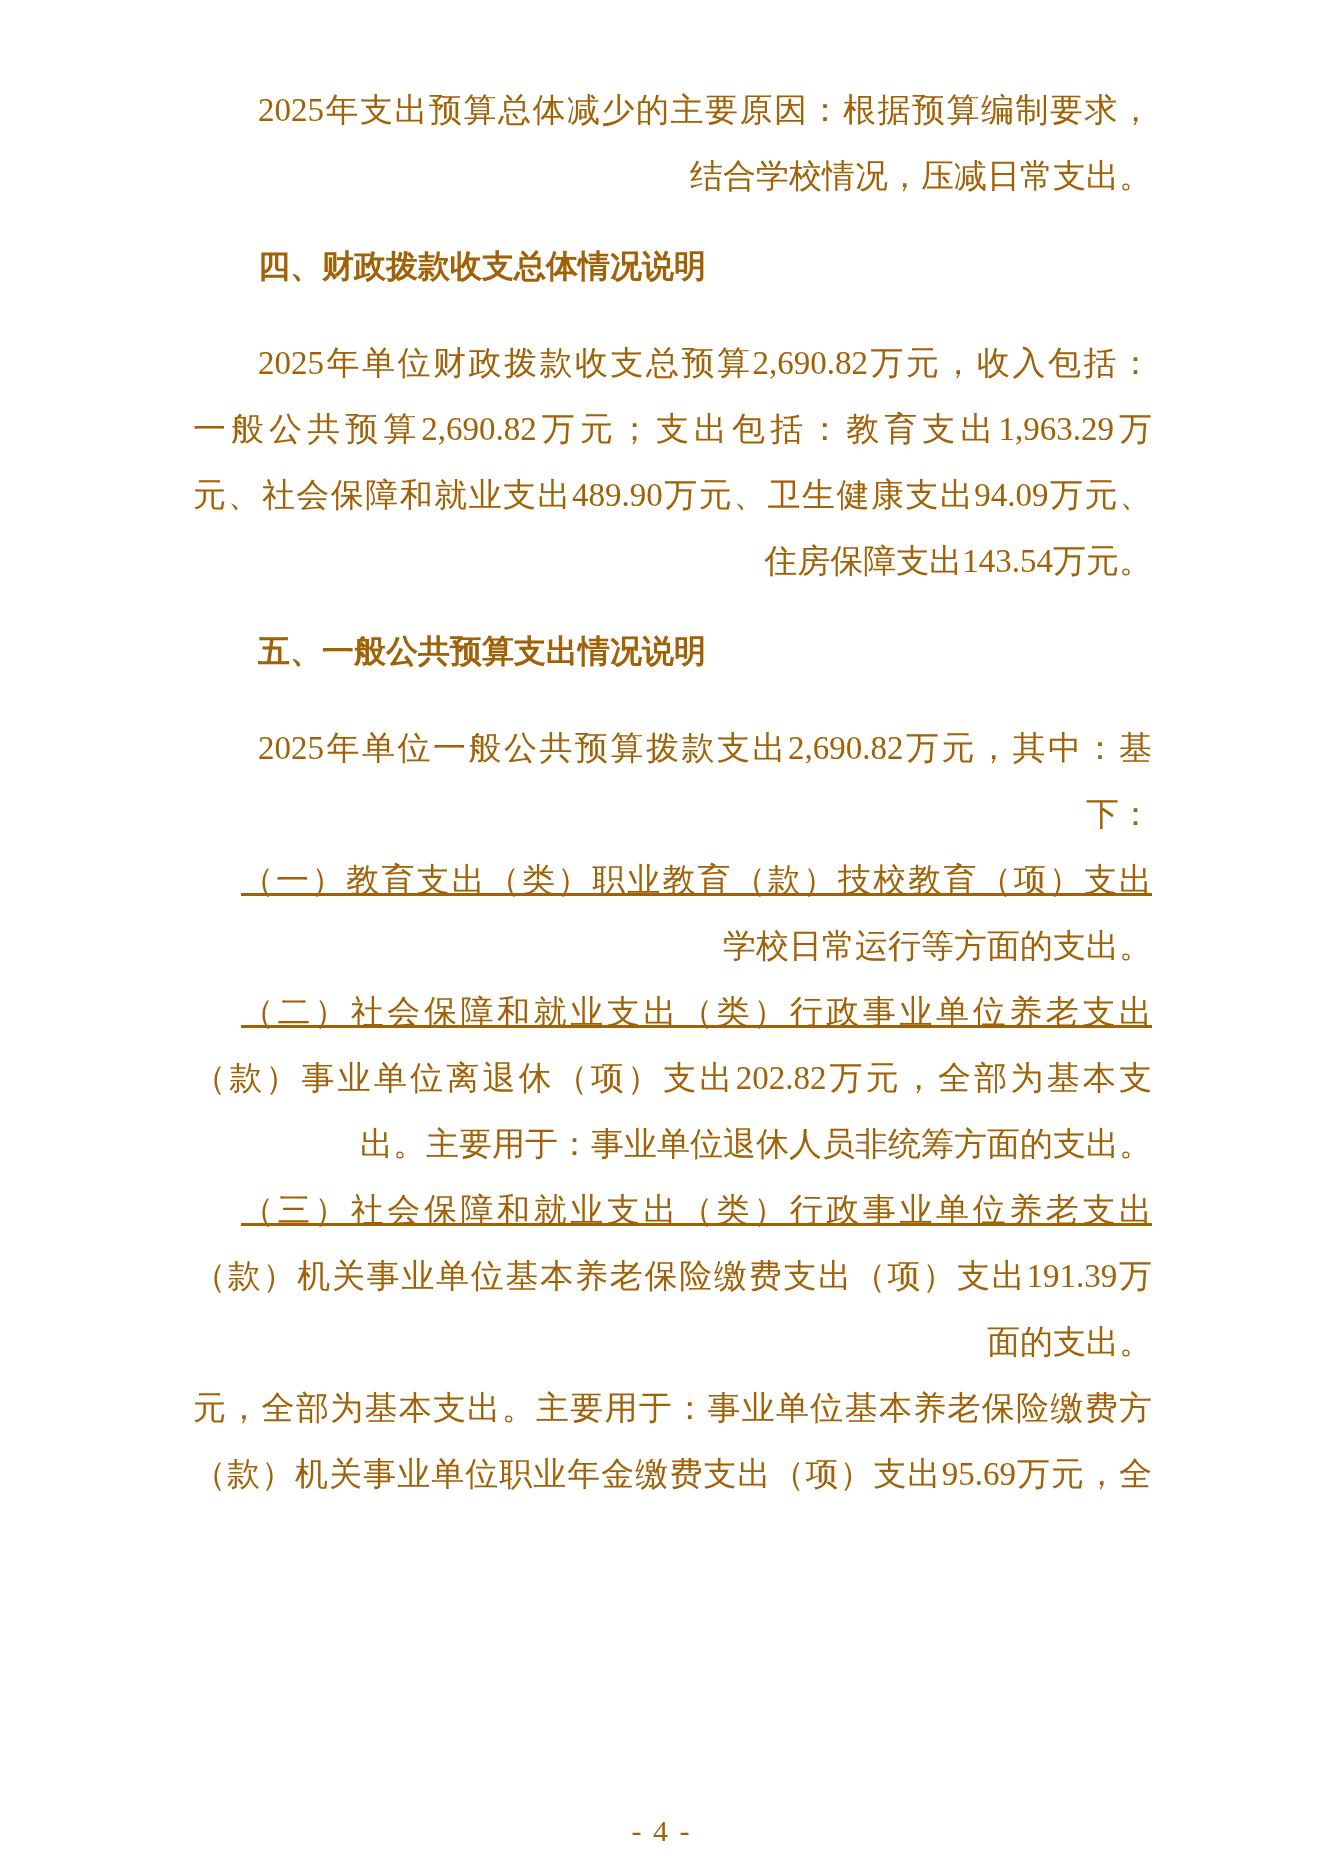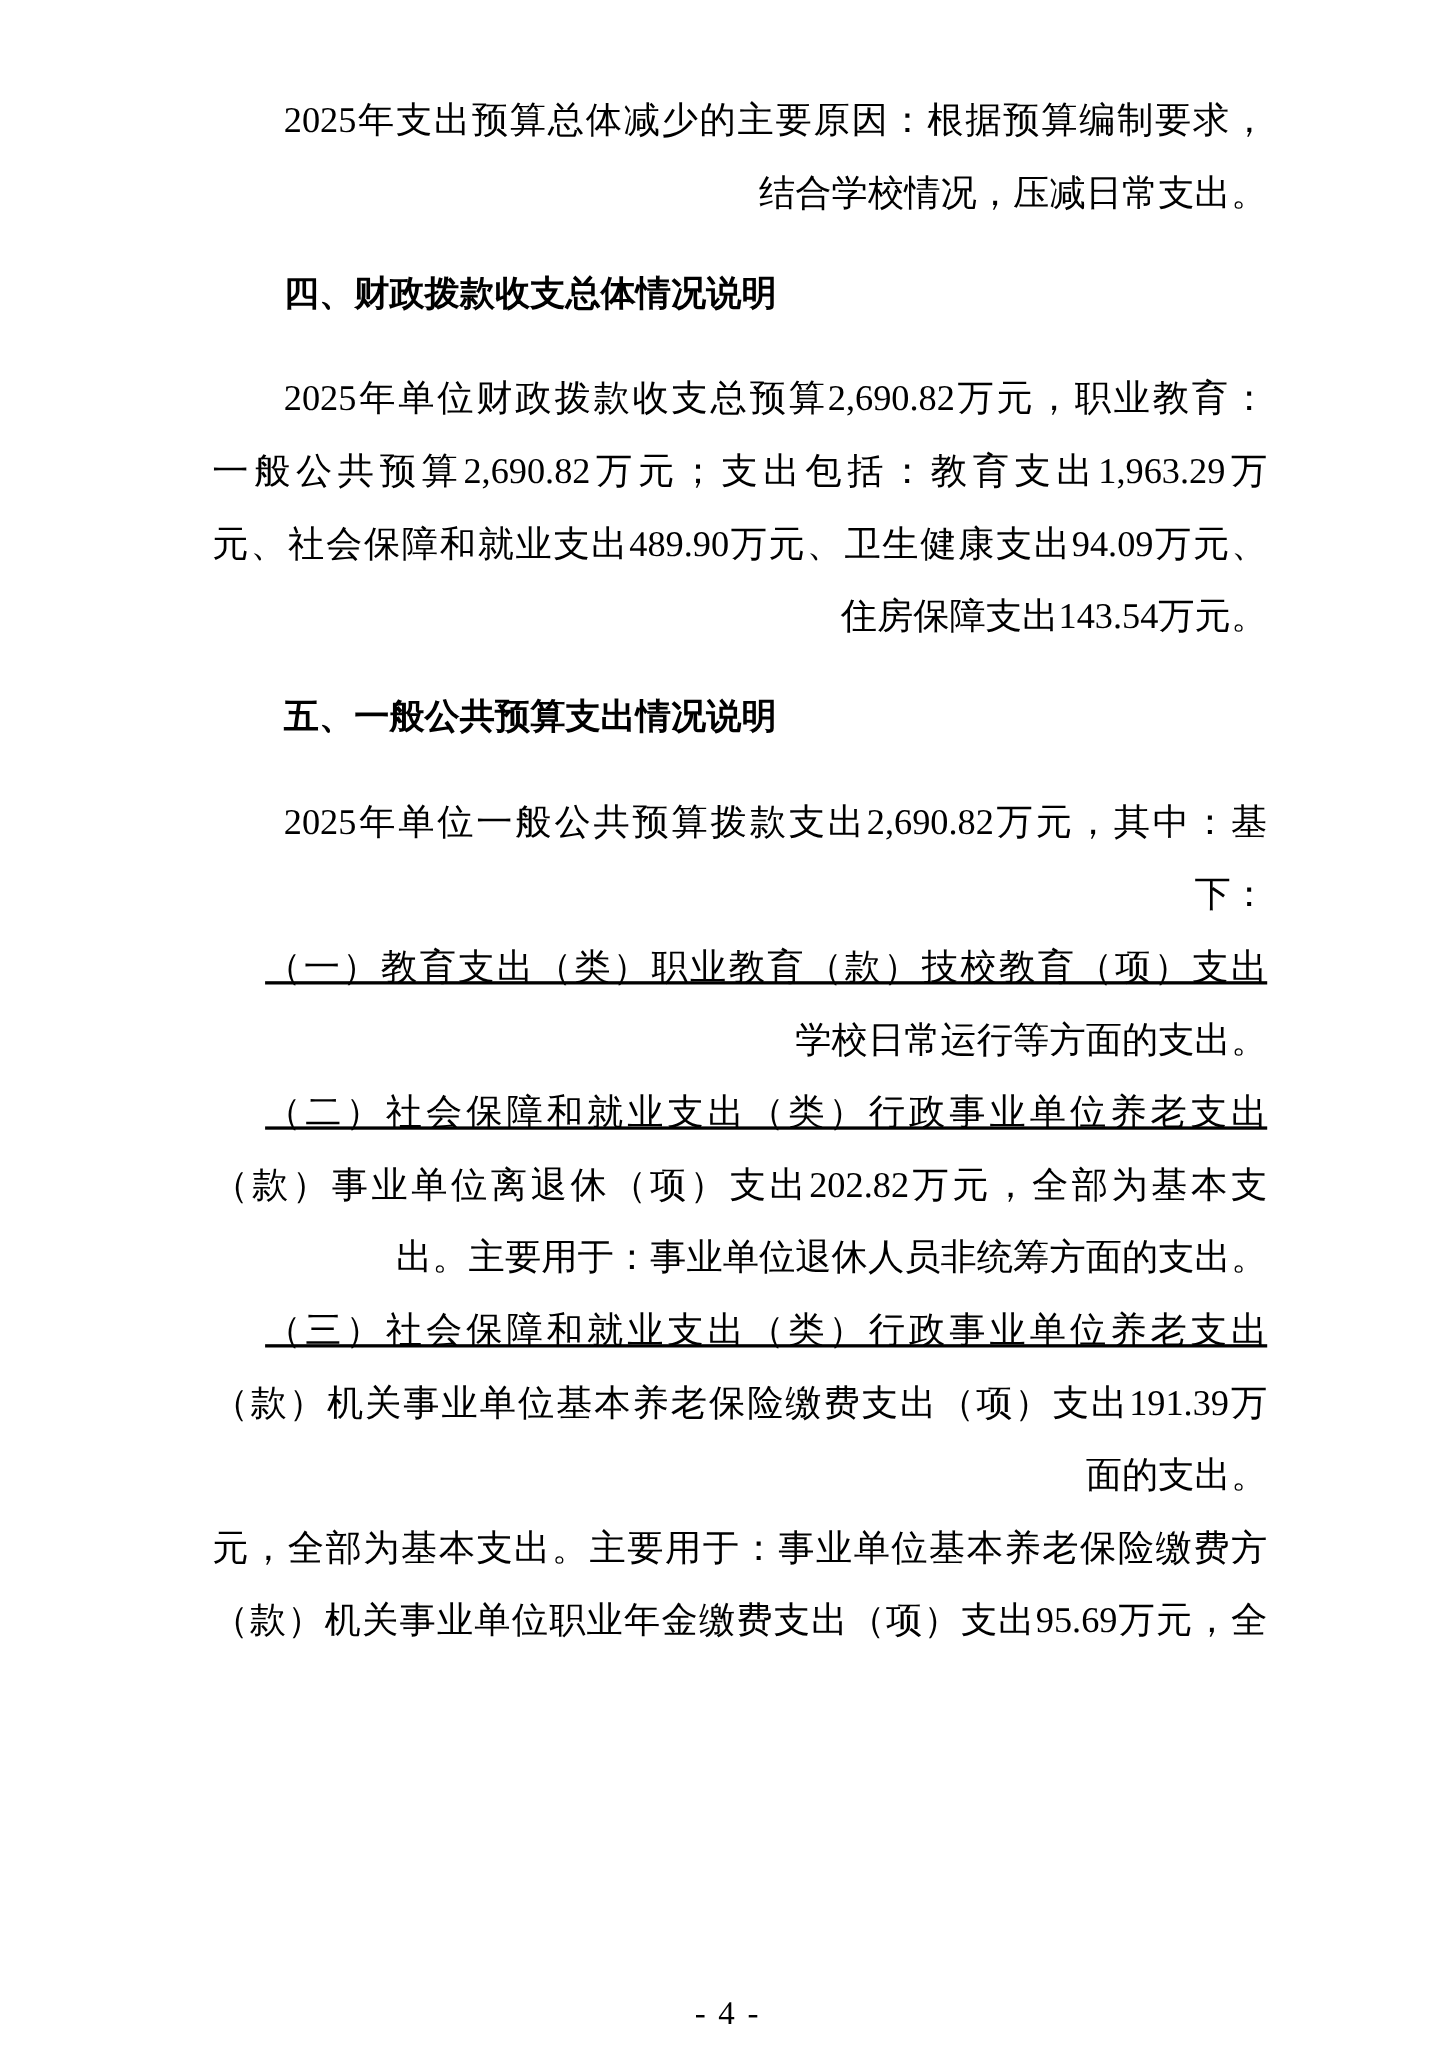--- a/index.html
+++ b/index.html
@@ -3,21 +3,21 @@
 <meta charset="utf-8">
 <style>
   html,body{margin:0;padding:0;background:#888;}
   .page{
     position:relative;
     width:1323px;height:1871px;
     background:#ffffff;
     margin:0 auto;
     overflow:hidden;
     font-family:"Liberation Serif","DejaVu Serif",serif;
-    color:#000000;
+    color:#a16207;
   }
   .content{
     position:absolute;
     left:193px;top:77px;
     width:959px;
   }
   .line{
     height:66px;
     line-height:66px;
     font-size:33px;
@@ -54,21 +54,21 @@
 <body>
 
 <div class="page">
   <div class="content">
 
     <div class="line indent fill">2025年支出预算总体减少的主要原因：根据预算编制要求，</div>
     <div class="line">结合学校情况，压减日常支出。</div>
 
     <div class="line indent heading">四、财政拨款收支总体情况说明</div>
 
-    <div class="line indent fill">2025年单位财政拨款收支总预算2,690.82万元，职业教育：</div>
+    <div class="line indent fill">2025年单位财政拨款收支总预算2,690.82万元，收入包括：</div>
     <div class="line fill">一般公共预算2,690.82万元；支出包括：教育支出1,963.29万</div>
     <div class="line fill">元、社会保障和就业支出489.90万元、卫生健康支出94.09万元、</div>
     <div class="line">住房保障支出143.54万元。</div>
 
     <div class="line indent heading">五、一般公共预算支出情况说明</div>
 
     <div class="line indent fill">2025年单位一般公共预算拨款支出2,690.82万元，其中：基</div>
     <div class="line">下：</div>
 
     <div class="line indent-paren fill">（一）教育支出（类）职业教育（款）技校教育（项）支出</div>

